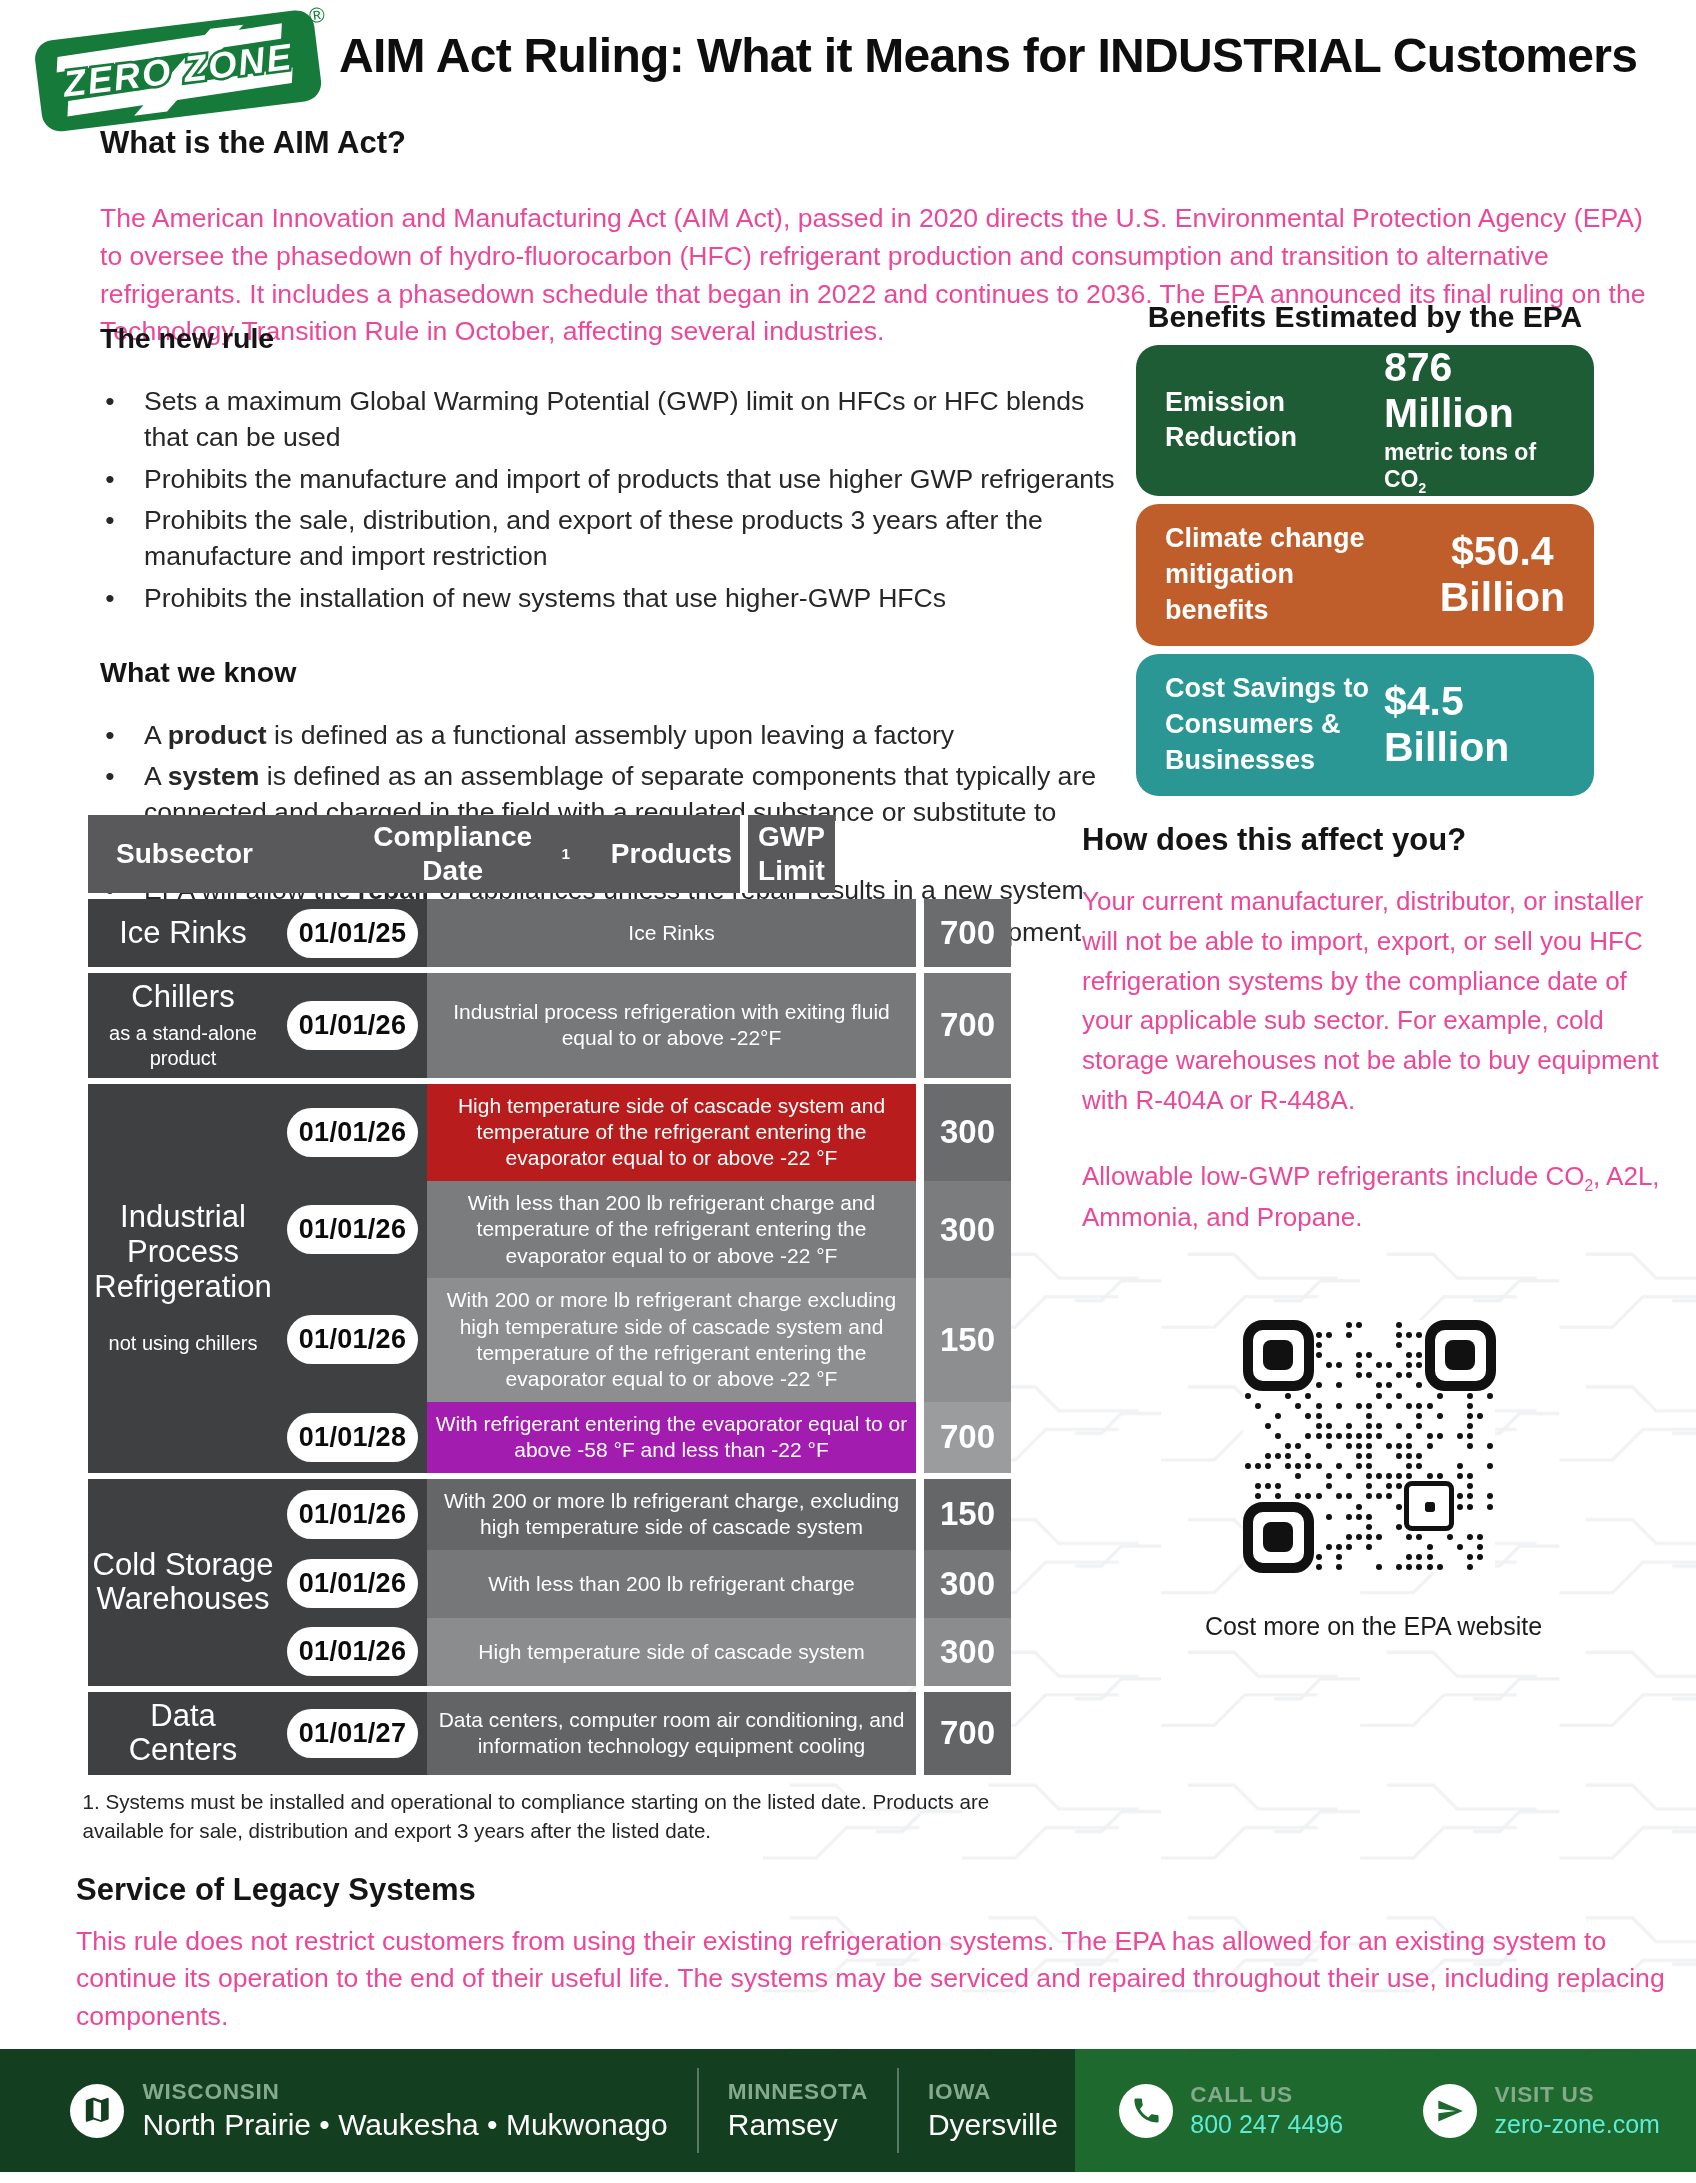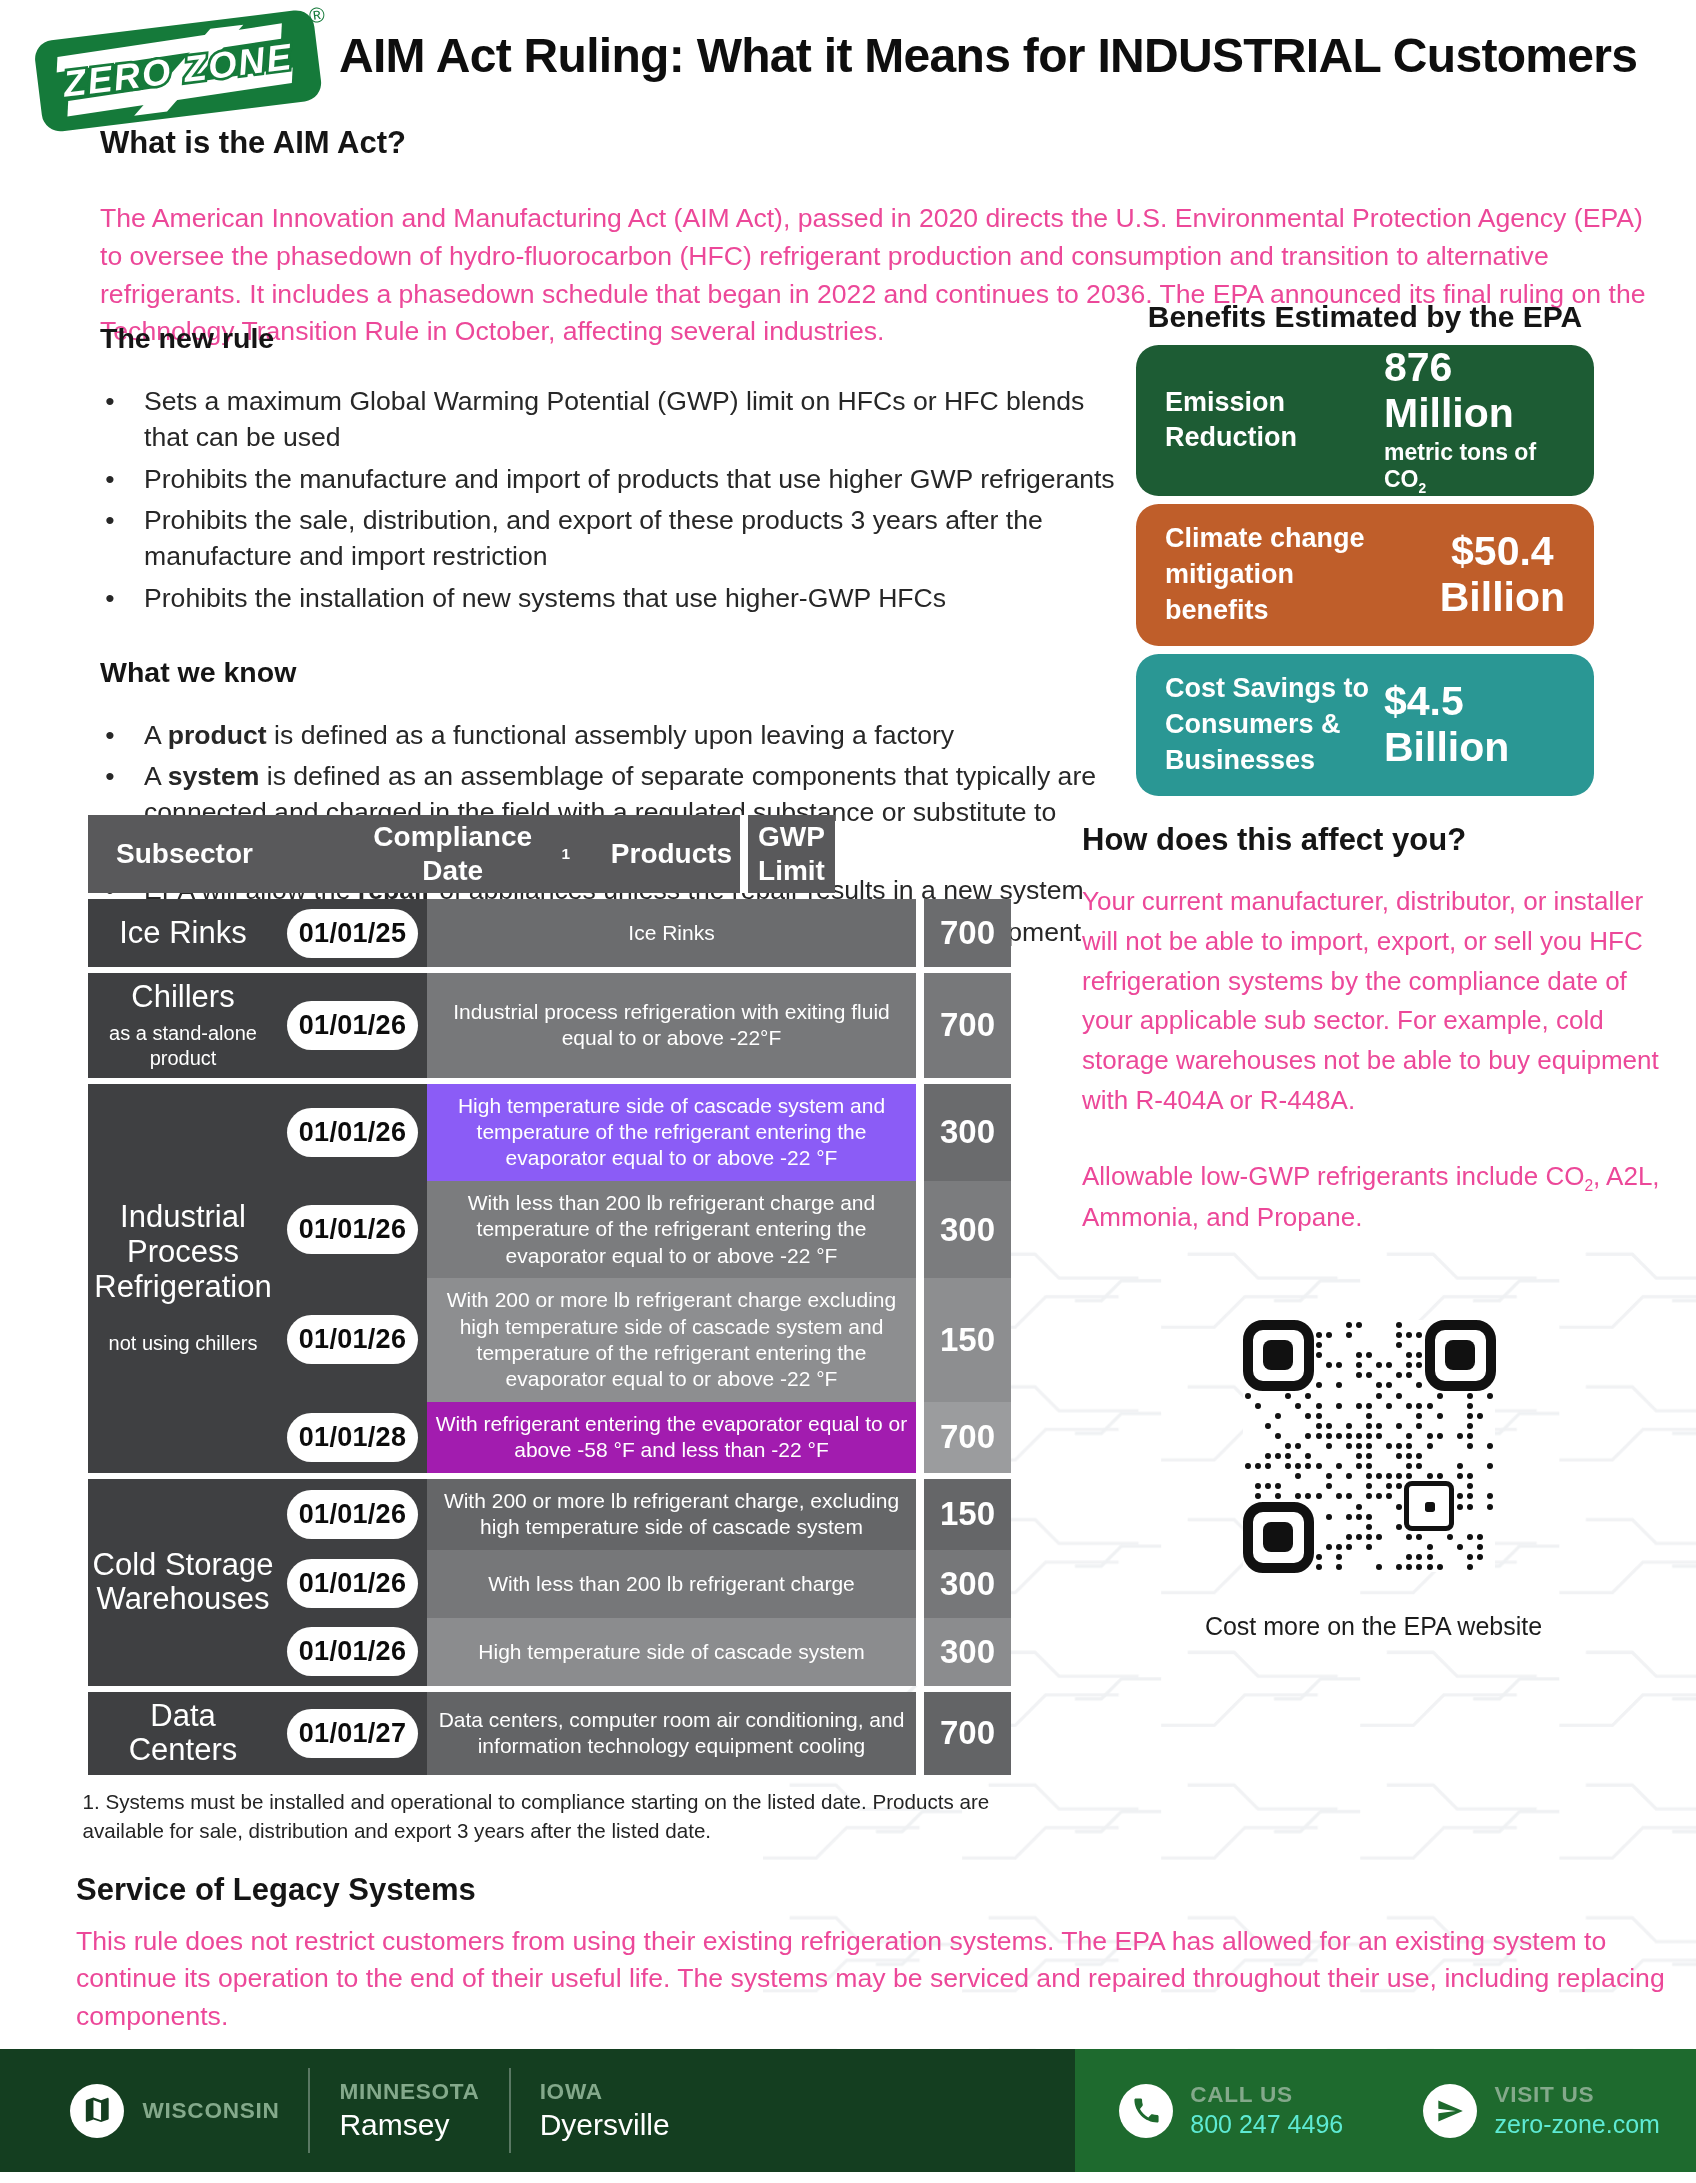--- a/index.html
+++ b/index.html
@@ -208,21 +208,21 @@
           <div class="gwp-cell" style="grid-area: 1 / 4; background: rgb(119, 120, 122);">700</div>
         </div>
         <div class="grp">
           <div class="name-cell" style="grid-area: 1 / 1 / span 4;">
             <div>Industrial Process Refrigeration</div>
             <div class="name-sub" style="margin-top: 26.6px;">not using chillers</div>
           </div>
           <div class="pill-cell" style="grid-area: 1 / 2;">
             <div class="pill">01/01/26</div>
           </div>
-          <div class="prod-cell" style="grid-area: 1 / 3; background: #8b5cf6;">High temperature side of cascade system and temperature of the refrigerant entering the evaporator equal to or above -22 °F</div>
+          <div class="prod-cell" style="grid-area: 1 / 3; background: #b91c1c;">High temperature side of cascade system and temperature of the refrigerant entering the evaporator equal to or above -22 °F</div>
           <div class="gwp-cell" style="grid-area: 1 / 4; background: rgb(106, 107, 109);">300</div>
           <div class="pill-cell" style="grid-area: 2 / 2;">
             <div class="pill">01/01/26</div>
           </div>
           <div class="prod-cell" style="grid-area: 2 / 3; background: rgb(123, 124, 126);">With less than 200 lb refrigerant charge and temperature of the refrigerant entering the evaporator equal to or above -22 °F</div>
           <div class="gwp-cell" style="grid-area: 2 / 4; background: rgb(123, 124, 126);">300</div>
           <div class="pill-cell" style="grid-area: 3 / 2;">
             <div class="pill">01/01/26</div>
           </div>
           <div class="prod-cell" style="grid-area: 3 / 3; background: rgb(141, 142, 144);">With 200 or more lb refrigerant charge excluding high temperature side of cascade system and temperature of the refrigerant entering the evaporator equal to or above -22 °F</div>
@@ -495,20 +495,21 @@
 <footer id="footer" class="abs">
   <div id="footer-left">
     <span class="icon-circle" id="map-icon-circle">
       <svg width="30.5" height="30.5" viewBox="0 0 24 24">
           <path fill="#143e20" d="M9 2 3.9 3.8C3.4 4 3 4.4 3 4.9v15.3c0 .6.6 1 1.1.8L9 19.2l6 2.1 5.1-1.8c.5-.2.9-.6.9-1.1V3.1c0-.6-.6-1-1.1-.8L15 4.1 9 2zm0 2.2 6 2.1v13.5l-6-2.1V4.2z"></path>
         </svg>
     </span>
     <div id="locations-row" style="display:flex;align-items:center;justify-content:center;">
         <div class="loc-block">
           <span class="loc-state">WISCONSIN</span>
+          <span class="loc-cities">North Prairie • Waukesha • Mukwonago</span>
         </div>
         <div class="foot-div"></div>
         <div class="loc-block">
           <span class="loc-state">MINNESOTA</span>
           <span class="loc-cities">Ramsey</span>
         </div>
         <div class="foot-div"></div>
         <div class="loc-block">
           <span class="loc-state">IOWA</span>
           <span class="loc-cities">Dyersville</span>

